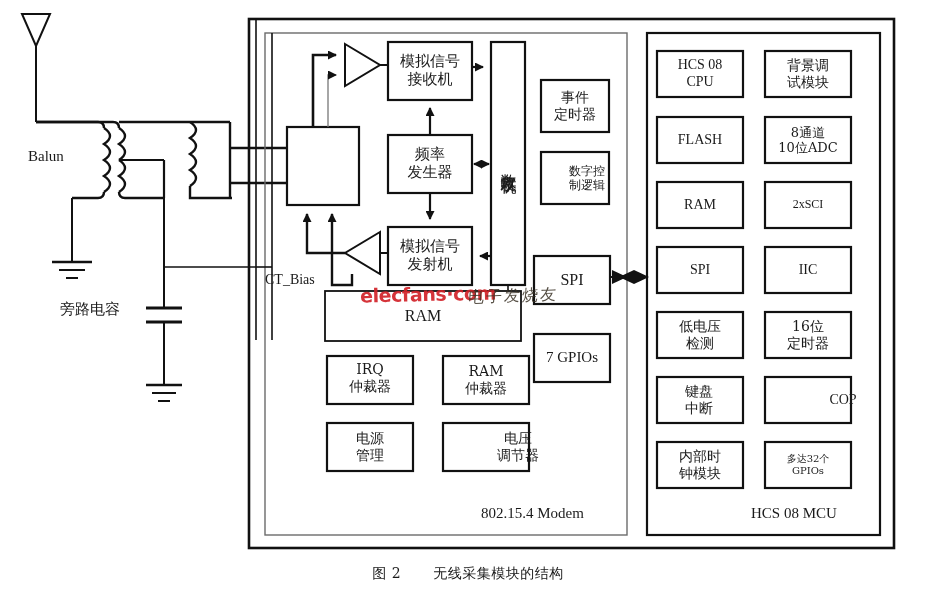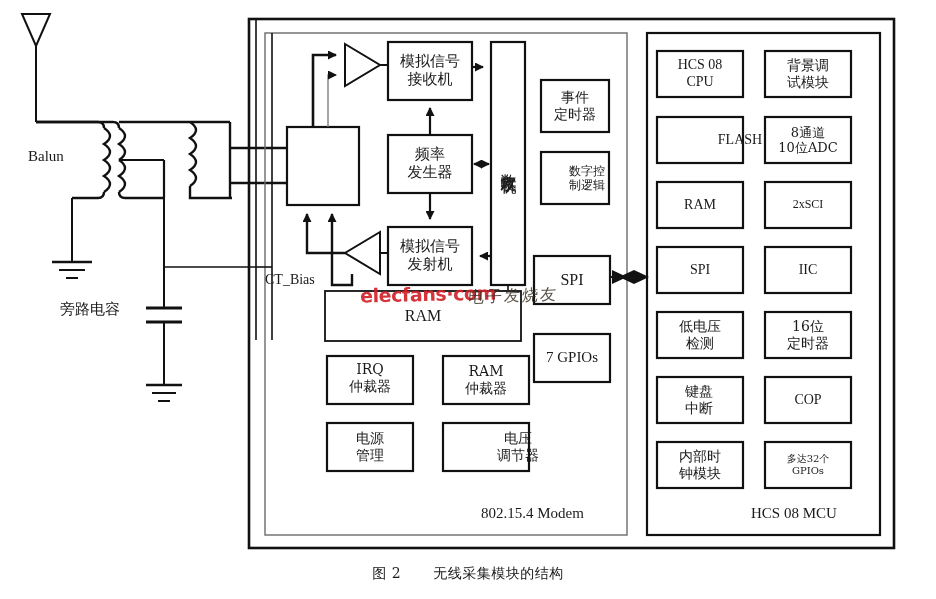--- a/index.html
+++ b/index.html
@@ -267,34 +267,34 @@
 管理</div>
   <div class="box-label" style="left:443px; top:423px; width:86px; height:48px; font-size:14px; font-family:'DejaVu Serif',serif;padding-left:32px;">电压
 调节器</div>
 
   <div class="free-label" style="left:481px; top:505px; font-size:15px;">802.15.4 Modem</div>
 
   <div class="box-label" style="left:657px; top:51px; width:86px; height:46px; font-size:14px;">HCS 08
 CPU</div>
   <div class="box-label" style="left:765px; top:51px; width:86px; height:46px; font-size:14px; font-family:'DejaVu Serif',serif;">背景调
 试模块</div>
-  <div class="box-label" style="left:657px; top:117px; width:86px; height:46px; font-size:14px;padding-left:40px;">FLASH</div>
+  <div class="box-label" style="left:657px; top:117px; width:86px; height:46px; font-size:14px;">FLASH</div>
   <div class="box-label" style="left:765px; top:117px; width:86px; height:46px; font-size:13px; font-family:'DejaVu Serif',serif;">8通道
 10位ADC</div>
   <div class="box-label" style="left:657px; top:182px; width:86px; height:46px; font-size:14px;">RAM</div>
   <div class="box-label" style="left:765px; top:182px; width:86px; height:44px; font-size:12px;">2xSCI</div>
   <div class="box-label" style="left:657px; top:247px; width:86px; height:46px; font-size:14px;">SPI</div>
   <div class="box-label" style="left:765px; top:247px; width:86px; height:46px; font-size:14px;">IIC</div>
   <div class="box-label" style="left:657px; top:312px; width:86px; height:46px; font-size:14px; font-family:'DejaVu Serif',serif;">低电压
 检测</div>
   <div class="box-label" style="left:765px; top:312px; width:86px; height:46px; font-size:14px; font-family:'DejaVu Serif',serif;">16位
 定时器</div>
   <div class="box-label" style="left:657px; top:377px; width:84px; height:46px; font-size:14px; font-family:'DejaVu Serif',serif;border-radius:18px;">键盘
 中断</div>
-  <div class="box-label" style="left:765px; top:377px; width:86px; height:46px; font-size:14px;">COP</div>
+  <div class="box-label" style="left:765px; top:377px; width:86px; height:46px; font-size:14px;padding-left:35px;">COP</div>
   <div class="box-label" style="left:657px; top:442px; width:86px; height:46px; font-size:14px; font-family:'DejaVu Serif',serif;">内部时
 钟模块</div>
   <div class="box-label" style="left:765px; top:442px; width:86px; height:46px; font-size:10px; font-family:'DejaVu Serif',serif;">多达32个
 GPIOs</div>
 
   <div class="free-label" style="left:751px; top:505px; font-size:15px;">HCS 08 MCU</div>
 
   <div id="watermark-latin">elecfans·com</div>
   <div id="watermark-cjk">电子发烧友</div>
 

